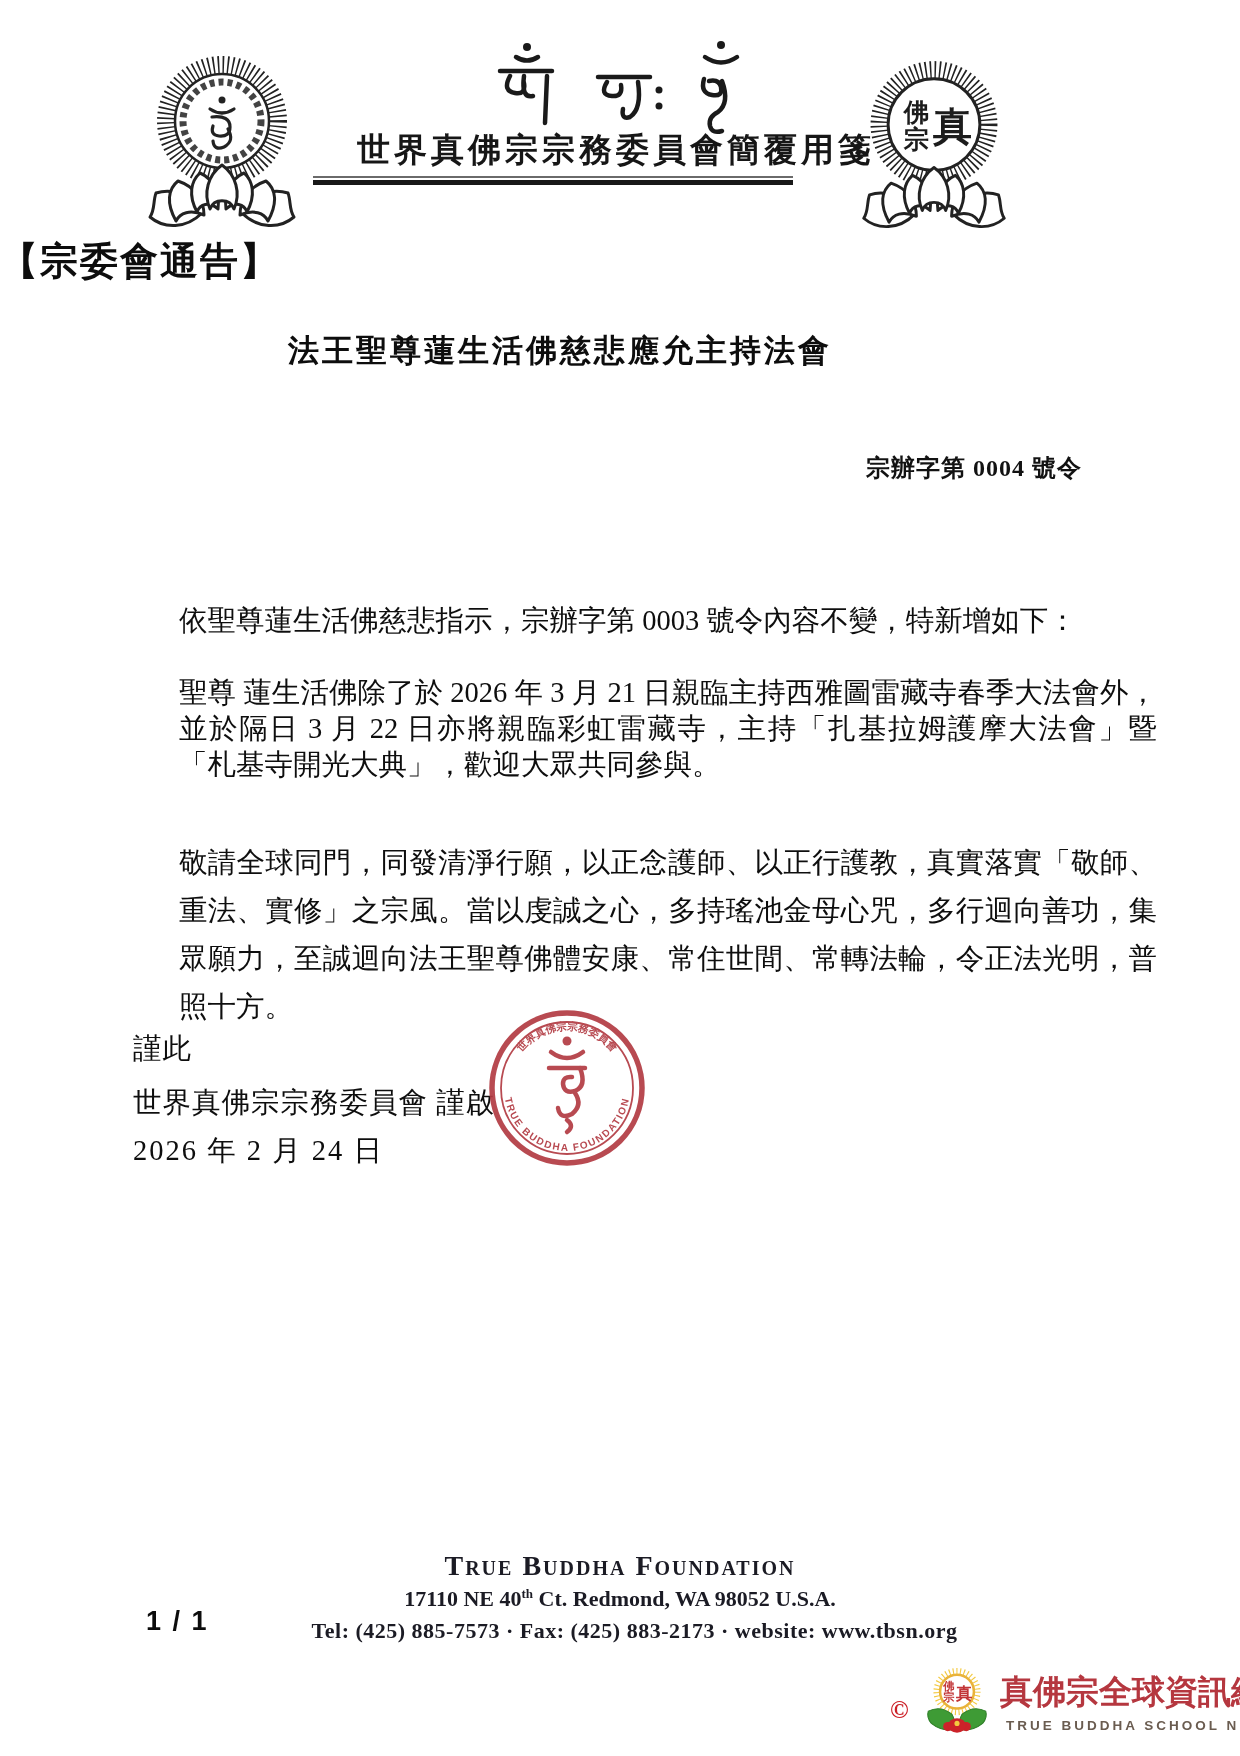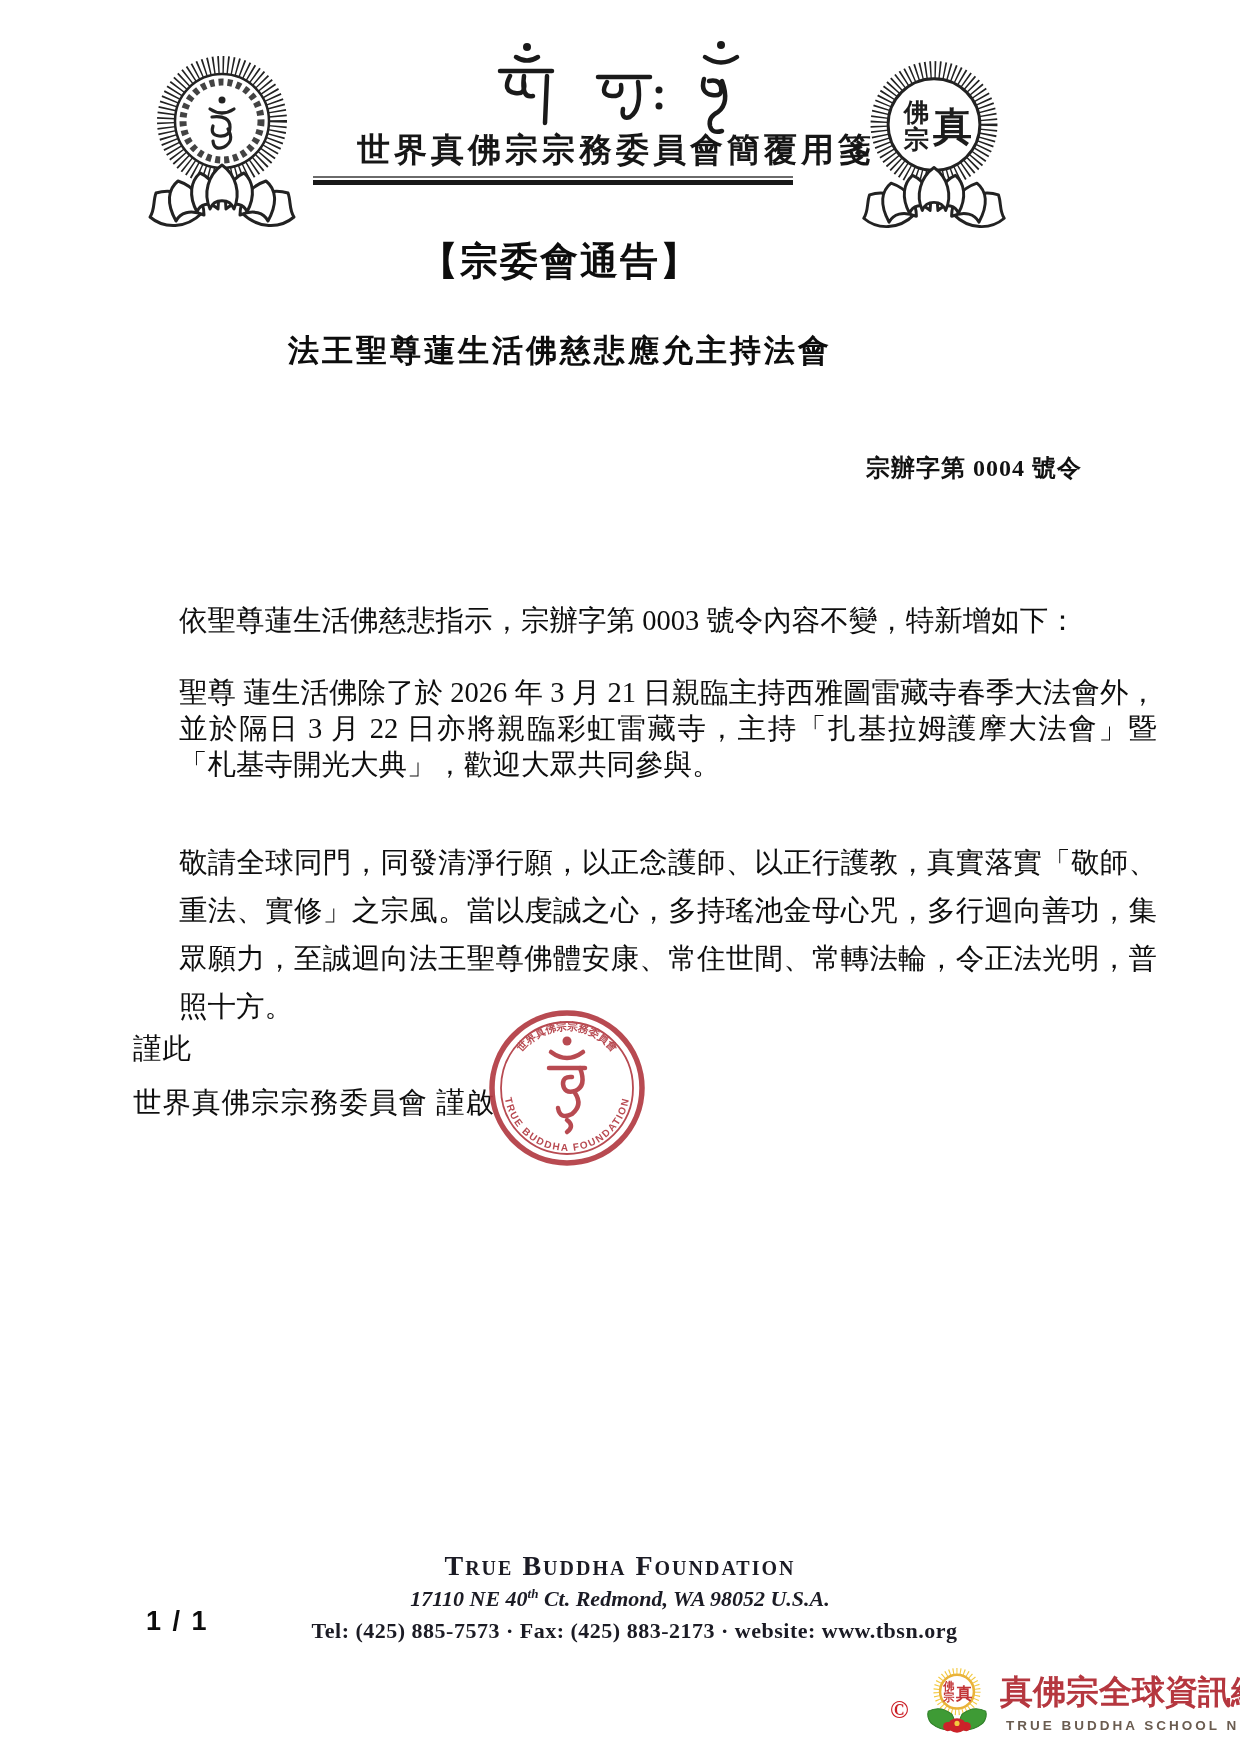--- a/index.html
+++ b/index.html
@@ -13,21 +13,21 @@
   .tibetan{position:absolute;left:470px;top:33px;width:300px;height:102px;}
   .letterhead-title{
     position:absolute;left:235px;top:128px;width:640px;text-align:right;
     font-size:33px;font-weight:600;letter-spacing:4px;white-space:nowrap;color:#161616;
   }
   .double-rule{position:absolute;left:313px;top:176px;width:480px;}
   .double-rule .thin{height:2px;background:#6a6a6a;}
   .double-rule .thick{height:5px;background:#181818;margin-top:2px;}
   
   .notice-title{
-    position:absolute;left:0;right:120px;top:236px;text-align:center;
+    position:absolute;left:0;right:120px;top:236px;
     font-size:38px;font-weight:bold;letter-spacing:2px;color:#0d0d0d;
   }
   .notice-subtitle{
     position:absolute;left:0;right:120px;top:330px;text-align:center;
     font-size:31px;font-weight:bold;letter-spacing:3px;color:#0d0d0d;
   }
   .reference{
     position:absolute;right:158px;top:452px;
     font-size:24px;font-weight:bold;letter-spacing:1px;color:#121212;
   }
@@ -42,21 +42,21 @@
   .cl2{top:1084px;}
   .cl3{top:1132px;letter-spacing:2px;}
   .seal{position:absolute;left:487px;top:1008px;width:160px;height:160px;opacity:.92;}
   
   .footer-org{
     position:absolute;left:0;right:0;top:1550px;text-align:center;
     font-variant:small-caps;font-weight:bold;font-size:28px;letter-spacing:2px;color:#1b1b24;
   }
   .footer-address{
     position:absolute;left:0;right:0;top:1586px;text-align:center;
-    font-weight:bold;font-size:22px;color:#1b1b24;font-style:italic;
+    font-weight:bold;font-size:22px;color:#1b1b24;
   }
   .footer-address sup{font-size:13px;}
   .footer-contact{
     position:absolute;left:0;right:0;top:1618px;text-align:center;
     font-weight:bold;font-size:22px;color:#1b1b24;letter-spacing:.5px;margin-left:29px;
   }
   .page-number{
     position:absolute;left:146px;top:1606px;
     font-family:"Liberation Sans","DejaVu Sans",sans-serif;
     font-weight:bold;font-size:27px;color:#0c0c0c;letter-spacing:2px;
@@ -156,20 +156,21 @@
   <div class="notice-title">【宗委會通告】</div>
   <div class="notice-subtitle">法王聖尊蓮生活佛慈悲應允主持法會</div>
   <div class="reference">宗辦字第 0004 號令</div>
 
   <p class="body-text p1">依聖尊蓮生活佛慈悲指示，宗辦字第 0003 號令內容不變，特新增如下：</p>
   <p class="body-text p2">聖尊 蓮生活佛除了於 2026 年 3 月 21 日親臨主持西雅圖雷藏寺春季大法會外，並於隔日 3 月 22 日亦將親臨彩虹雷藏寺，主持「扎基拉姆護摩大法會」暨「札基寺開光大典」，歡迎大眾共同參與。</p>
   <p class="body-text p3">敬請全球同門，同發清淨行願，以正念護師、以正行護教，真實落實「敬師、重法、實修」之宗風。當以虔誠之心，多持瑤池金母心咒，多行迴向善功，集眾願力，至誠迴向法王聖尊佛體安康、常住世間、常轉法輪，令正法光明，普照十方。</p>
 
   <div class="closing-line cl1">謹此</div>
   <div class="closing-line cl2">世界真佛宗宗務委員會 謹啟</div>
+  <div class="closing-line cl3">2026 年 2 月 24 日</div>
 
   <svg class="seal" viewBox="0 0 160 160">
     <g stroke="#b23b43" fill="none">
       <circle cx="80" cy="80" r="75" stroke-width="5.5"></circle>
       <circle cx="80" cy="80" r="66" stroke-width="1.8"></circle>
     </g>
     <path id="sealTopArc" d="M 22,80 A 58,58 0 0 1 138,80" fill="none"></path>
     <path id="sealBotArc" d="M 17,80 A 63,63 0 0 0 143,80" fill="none"></path>
     <text font-size="10.5" fill="#b23b43" font-weight="bold" font-family="'Liberation Serif',serif">
       <textPath href="#sealTopArc" startOffset="50%" text-anchor="middle">世界真佛宗宗務委員會</textPath>

